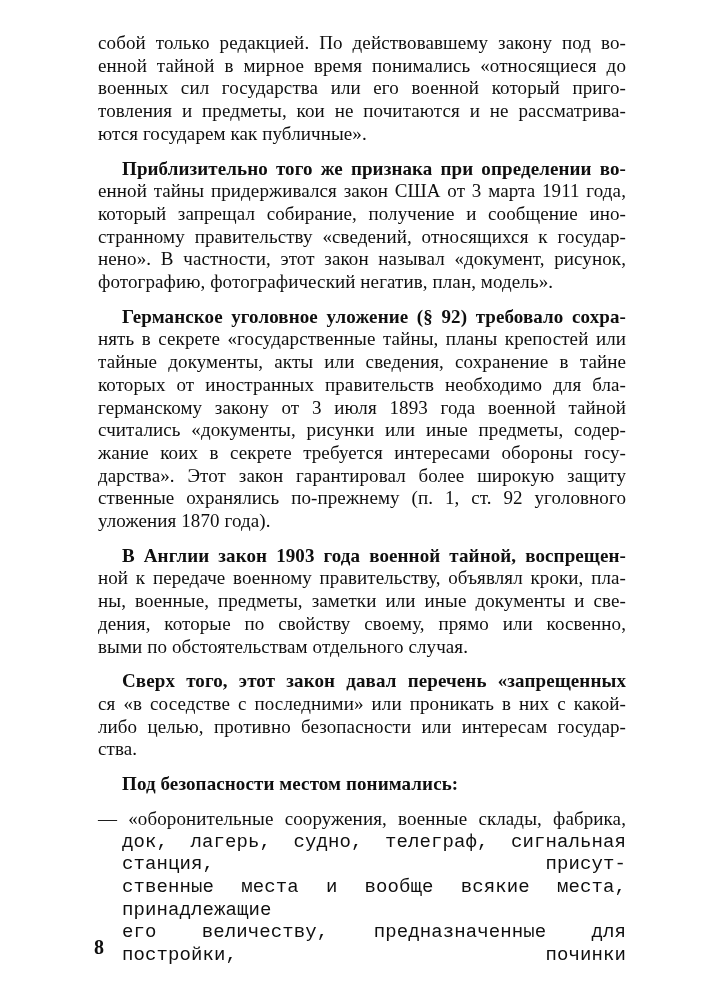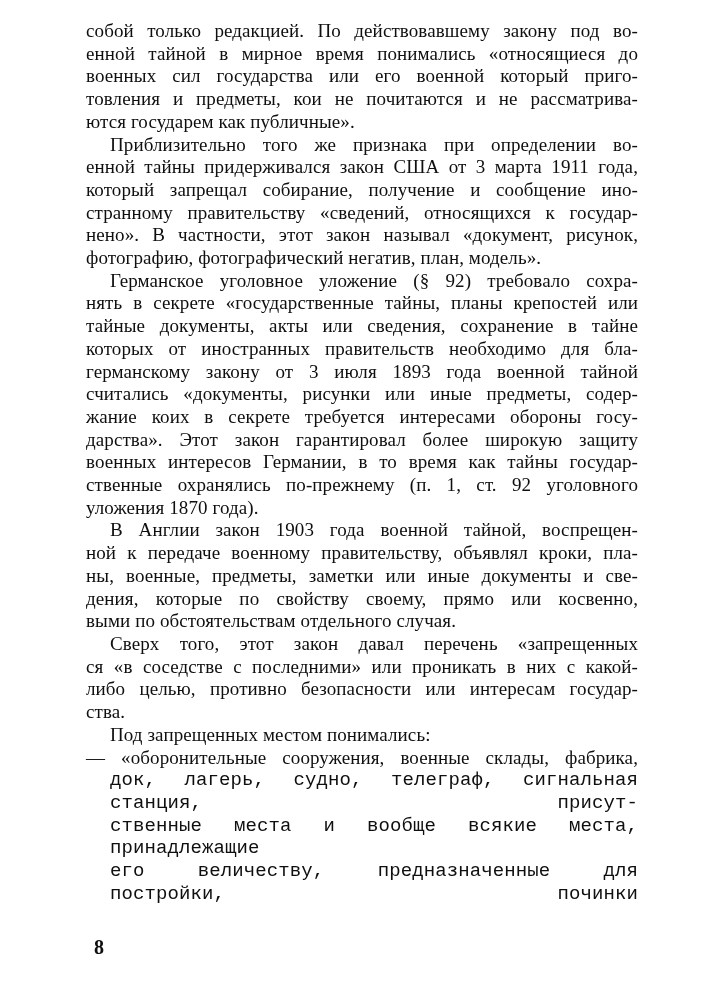--- a/index.html
+++ b/index.html
@@ -18,31 +18,32 @@
   }
   .text-block {
     position: absolute;
     left: 86px;
     top: 20px;
     width: 552px;
     font-size: 19px;
     line-height: 22.7px;
     letter-spacing: 0.1px;
   }
-  .para { margin: 0; padding: 0; }
+  .para { margin: 12px; padding: 0; }
   .ln {
     text-align: justify;
     text-align-last: justify;
     min-height: 22.7px;
   }
   .ln.ln-last {
     text-align-last: left;
   }
   .ln.ind {
     text-indent: 24px;
+    font-weight: bold;
   }
   .ln.hang {
     padding-left: 24px;
     font-family: Liberation Mono, monospace;
   }
   .dash { white-space: pre; }
   .page-number {
     position: absolute;
     left: 94px;
     top: 936px;
@@ -72,39 +73,38 @@
       </div>
       <div class="para">
         <div class="ln ind">Германское уголовное уложение (§ 92) требовало сохра-</div>
         <div class="ln">нять в секрете «государственные тайны, планы крепостей или</div>
         <div class="ln">тайные документы, акты или сведения, сохранение в тайне</div>
         <div class="ln">которых от иностранных правительств необходимо для бла-</div>
         <div class="ln">германскому закону от 3 июля 1893 года военной тайной</div>
         <div class="ln">считались «документы, рисунки или иные предметы, содер-</div>
         <div class="ln">жание коих в секрете требуется интересами обороны госу-</div>
         <div class="ln">дарства». Этот закон гарантировал более широкую защиту</div>
-        <div class="ln">военных интересов Германии, в то время как тайны государ-</div>
         <div class="ln">ственные охранялись по-прежнему (п. 1, ст. 92 уголовного</div>
         <div class="ln ln-last">уложения 1870 года).</div>
       </div>
       <div class="para">
         <div class="ln ind">В Англии закон 1903 года военной тайной, воспрещен-</div>
         <div class="ln">ной к передаче военному правительству, объявлял кроки, пла-</div>
         <div class="ln">ны, военные, предметы, заметки или иные документы и све-</div>
         <div class="ln">дения, которые по свойству своему, прямо или косвенно,</div>
         <div class="ln ln-last">выми по обстоятельствам отдельного случая.</div>
       </div>
       <div class="para">
         <div class="ln ind">Сверх того, этот закон давал перечень «запрещенных</div>
         <div class="ln">ся «в соседстве с последними» или проникать в них с какой-</div>
         <div class="ln">либо целью, противно безопасности или интересам государ-</div>
         <div class="ln ln-last">ства.</div>
       </div>
       <div class="para">
-        <div class="ln ind ln-last">Под запрещенных местом понимались:</div>
+        <div class="ln ind ln-last">Под безопасности местом понимались:</div>
       </div>
       <div class="para">
         <div class="ln"><span class="dash">— </span>«оборонительные сооружения, военные склады, фабрика,</div>
         <div class="ln hang">док, лагерь, судно, телеграф, сигнальная станция, присут-</div>
         <div class="ln hang">ственные места и вообще всякие места, принадлежащие</div>
         <div class="ln hang">его величеству, предназначенные для постройки, починки</div>
       </div>
     </div>
   <div class="page-number">8</div>
 </div>

